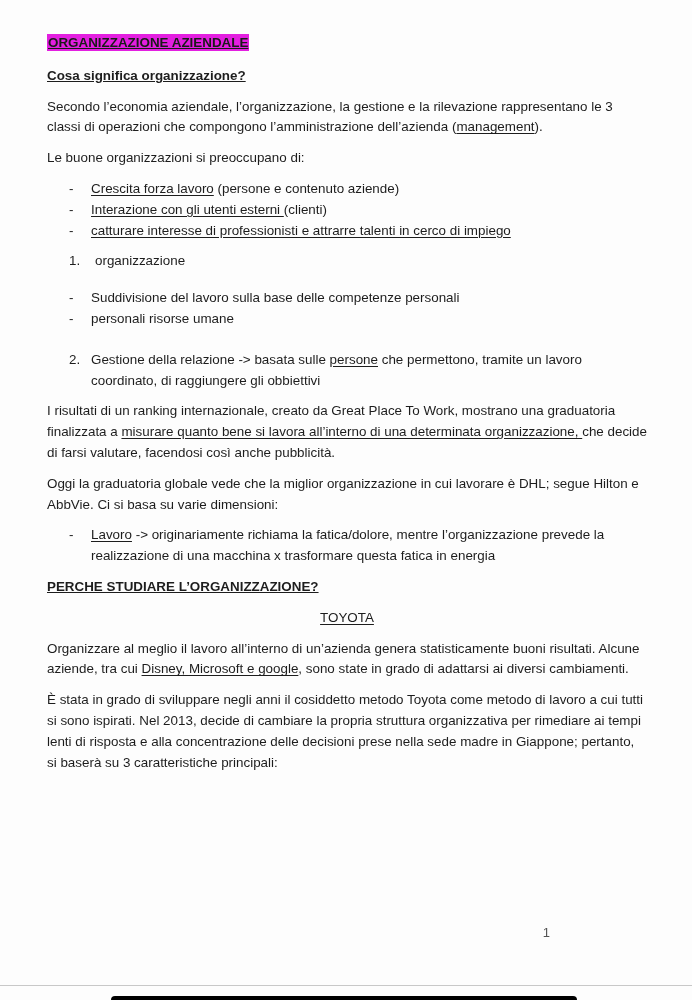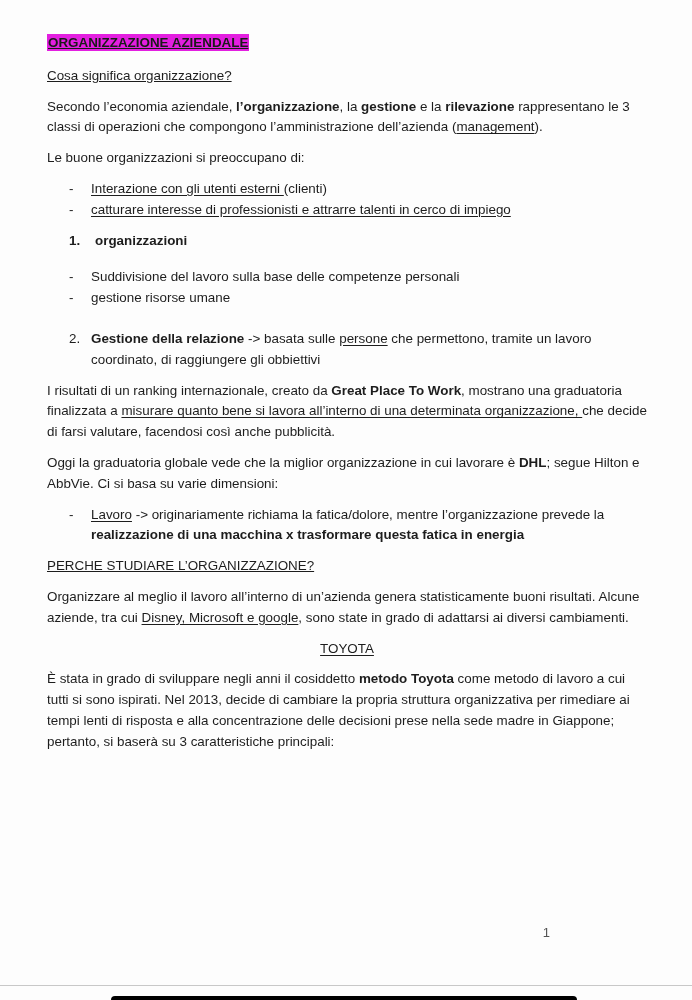--- a/index.html
+++ b/index.html
@@ -6,27 +6,27 @@
   body {
     width: 692px; height: 1000px; overflow: hidden;
     background: #fdfdfd;
     font-family: "Liberation Sans", sans-serif;
     color: #1d1d1d;
     position: relative;
   }
   .page { position: absolute; left: 0; top: 0; width: 604px; height: 985px; background: #fdfdfd; }
   .content { position: absolute; left: 47px; top: 33px; width: 600px; font-size: 13.4px; line-height: 20.8px; }
   .u { text-decoration: underline; text-underline-offset: 2px; text-align: center; }
-  .b { font-weight: bold; }
+  .b { font-weight: normal; }
   .title {
     display: inline-block; background: #e31fe0; font-weight: bold;
     text-decoration: underline; font-size: 13.4px; line-height: 17px; padding: 0 1px; color: #1a1a1a;
   }
   p { margin: 0; }
-  .h2 { font-weight: normal; text-decoration: underline; margin-top: 14px; }
+  .h2 { font-weight: bold; text-decoration: underline; margin-top: 14px; }
   .para { margin-top: 10px; }
   ul.dash { list-style: none; margin: 10px 0 0 0; padding: 0; }
   ul.dash li { position: relative; padding-left: 44px; }
   ul.dash li::before { content: "-"; position: absolute; left: 22px; }
   .numitem { position: relative; padding-left: 44px; }
   .numitem .num { position: absolute; left: 22px; }
   .page-number { position: absolute; right: 54px; top: 925px; font-size: 13px; color: #555; }
   .footer-line { position: absolute; left: 0; top: 985px; width: 692px; height: 1px; background: #c8c8c8; }
   .home-bar { position: absolute; left: 111px; top: 996px; width: 466px; height: 8px; background: #000; border-radius: 6px; }
 </style>
@@ -40,32 +40,33 @@
 
     <p class="h2" style="margin-top:12px">Cosa significa organizzazione?</p>
 
     <p class="para">
       <span>Secondo l’economia aziendale, </span><span class="b">l’organizzazione</span><span>, la </span><span class="b">gestione</span><span> e la </span><span class="b">rilevazione</span><span> rappresentano le 3 classi di operazioni che compongono l’amministrazione dell’azienda (</span><span class="u">management</span><span>).</span>
     </p>
 
     <p class="para">Le buone organizzazioni si preoccupano di:</p>
 
     <ul class="dash">
+      <li><span class="u"> Crescita forza lavoro</span><span> (persone e contenuto aziende)</span></li>
       <li><span class="u">Interazione con gli utenti esterni </span><span>(clienti)</span></li>
       <li><span class="u">catturare interesse di professionisti e attrarre talenti in cerco di impiego</span><span></span></li>
     </ul>
 
 
     <div class="numitem b" style="margin-top:10px">
       <span class="num">1.</span>
-      <span style="padding-left:4px">organizzazioni</span>
+      <span style="padding-left:4px">organizzazione</span>
     </div>
     <ul class="dash" style="margin-top:16px">
       <li><span class="u"></span><span>Suddivisione del lavoro sulla base delle competenze personali</span></li>
-      <li><span class="u"></span><span>gestione risorse umane</span></li>
+      <li><span class="u"></span><span>personali risorse umane</span></li>
     </ul>
 
     <div class="numitem" style="margin-top:20px">
       <span class="num">2.</span>
       <span class="b">Gestione della relazione</span><span> -&gt; basata sulle </span><span class="u">persone</span><span> che permettono, tramite un lavoro coordinato, di raggiungere gli obbiettivi</span>
     </div>
 
     <p class="para">
       <span>I risultati di un ranking internazionale, creato da </span><span class="b">Great Place To Work</span><span>, mostrano una graduatoria finalizzata a </span><span class="u">misurare quanto bene si lavora all’interno di una determinata organizzazione, </span><span>che decide di farsi valutare, facendosi così anche pubblicità.</span>
     </p>
@@ -73,25 +74,25 @@
     <p class="para">
       <span>Oggi la graduatoria globale vede che la miglior organizzazione in cui lavorare è </span><span class="b">DHL</span><span>; segue Hilton e AbbVie. Ci si basa su varie dimensioni:</span>
     </p>
 
     <ul class="dash">
       <li><span class="u">Lavoro</span><span> -&gt; originariamente richiama la fatica/dolore, mentre l’organizzazione prevede la </span><span class="b">realizzazione di una macchina x trasformare questa fatica in energia</span></li>
     </ul>
 
     <p class="h2" style="margin-top:10px">PERCHE STUDIARE L’ORGANIZZAZIONE?</p>
 
+    <p class="para u">TOYOTA</p>
+
     <p class="para">
       <span>Organizzare al meglio il lavoro all’interno di un’azienda genera statisticamente buoni risultati. Alcune aziende, tra cui </span><span class="u">Disney, Microsoft e google</span><span>, sono state in grado di adattarsi ai diversi cambiamenti.</span>
     </p>
-
-    <p class="para u">TOYOTA</p>
 
     <p class="para">
       <span>È stata in grado di sviluppare negli anni il cosiddetto </span><span class="b">metodo Toyota</span><span> come metodo di lavoro a cui tutti si sono ispirati. Nel 2013, decide di cambiare la propria struttura organizzativa per rimediare ai tempi lenti di risposta e alla concentrazione delle decisioni prese nella sede madre in Giappone; pertanto, si baserà su 3 caratteristiche principali:</span>
     </p>
   </div>
 
   <span class="page-number">1</span>
 </div>
 
 <div class="footer-line"></div>

